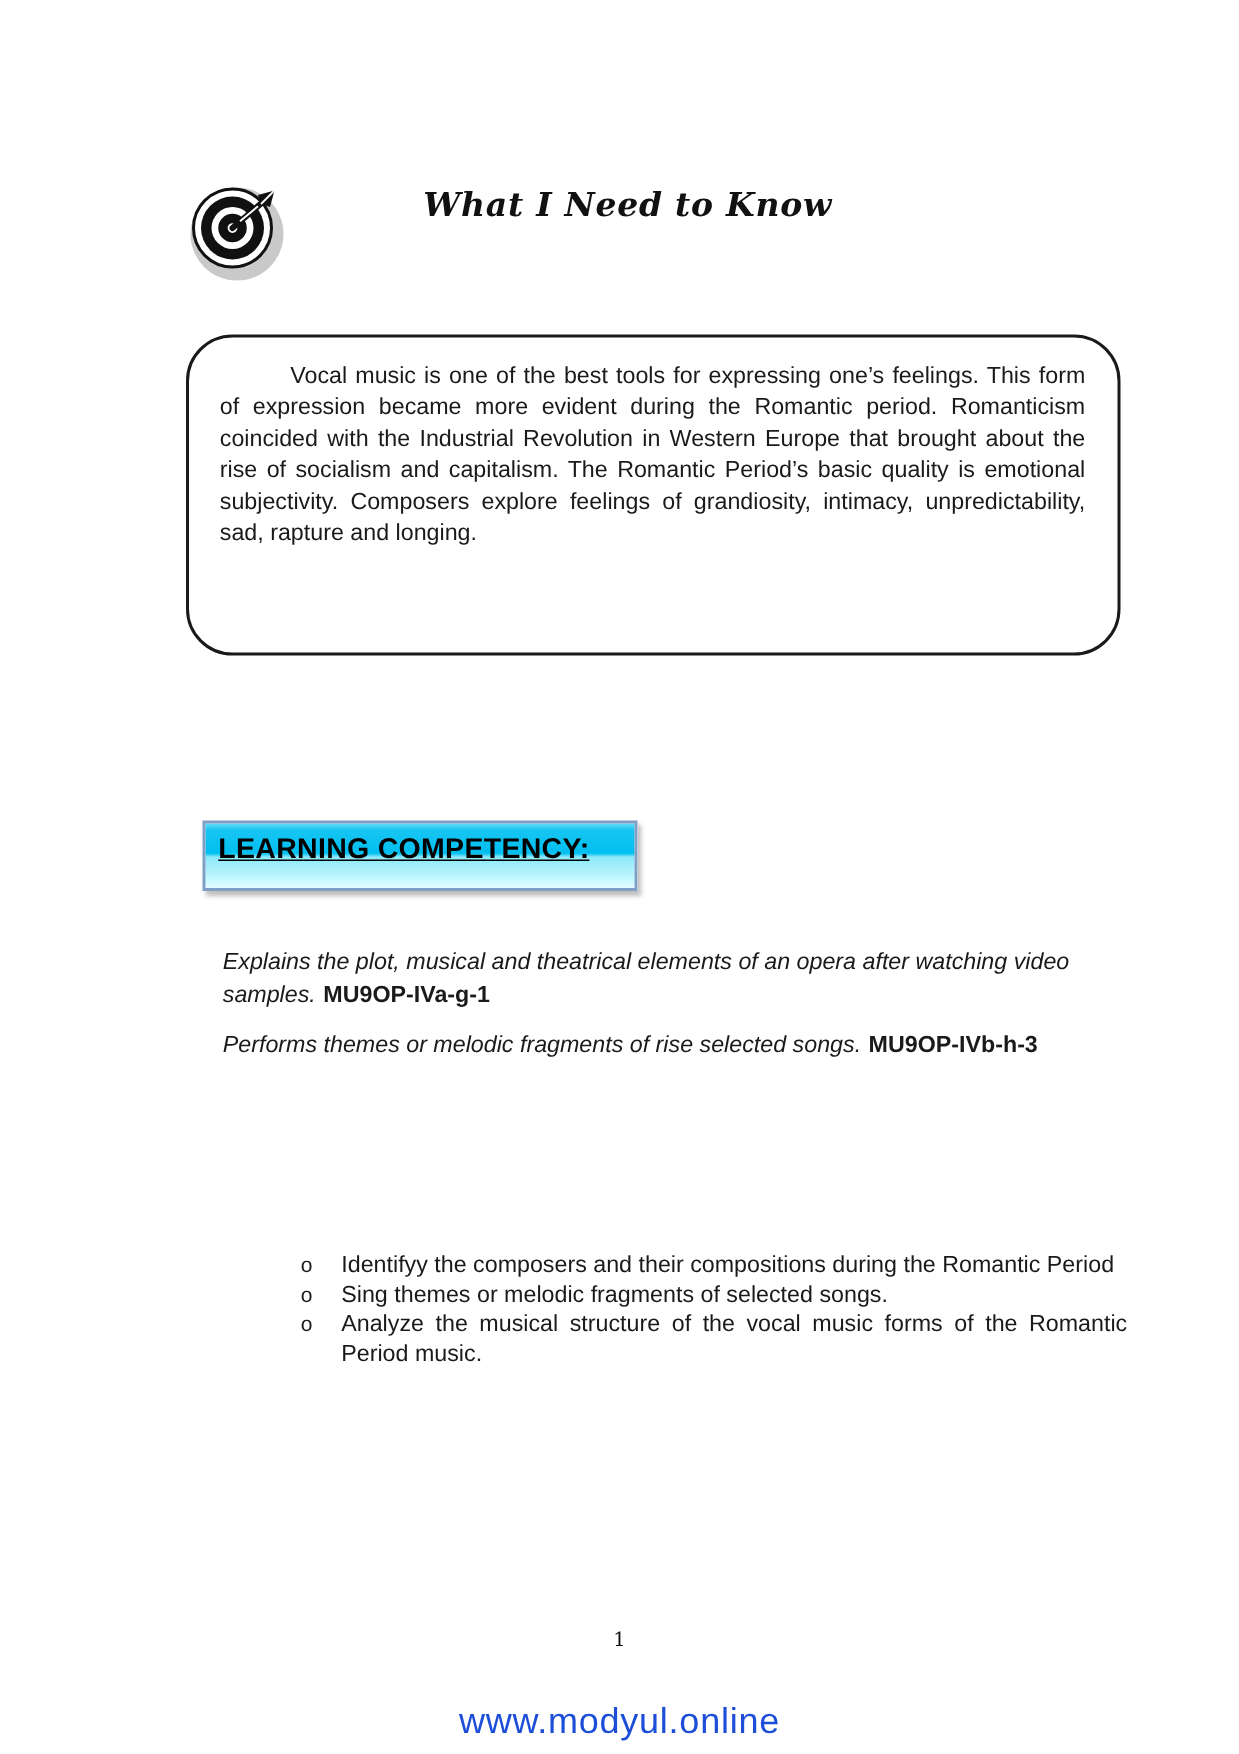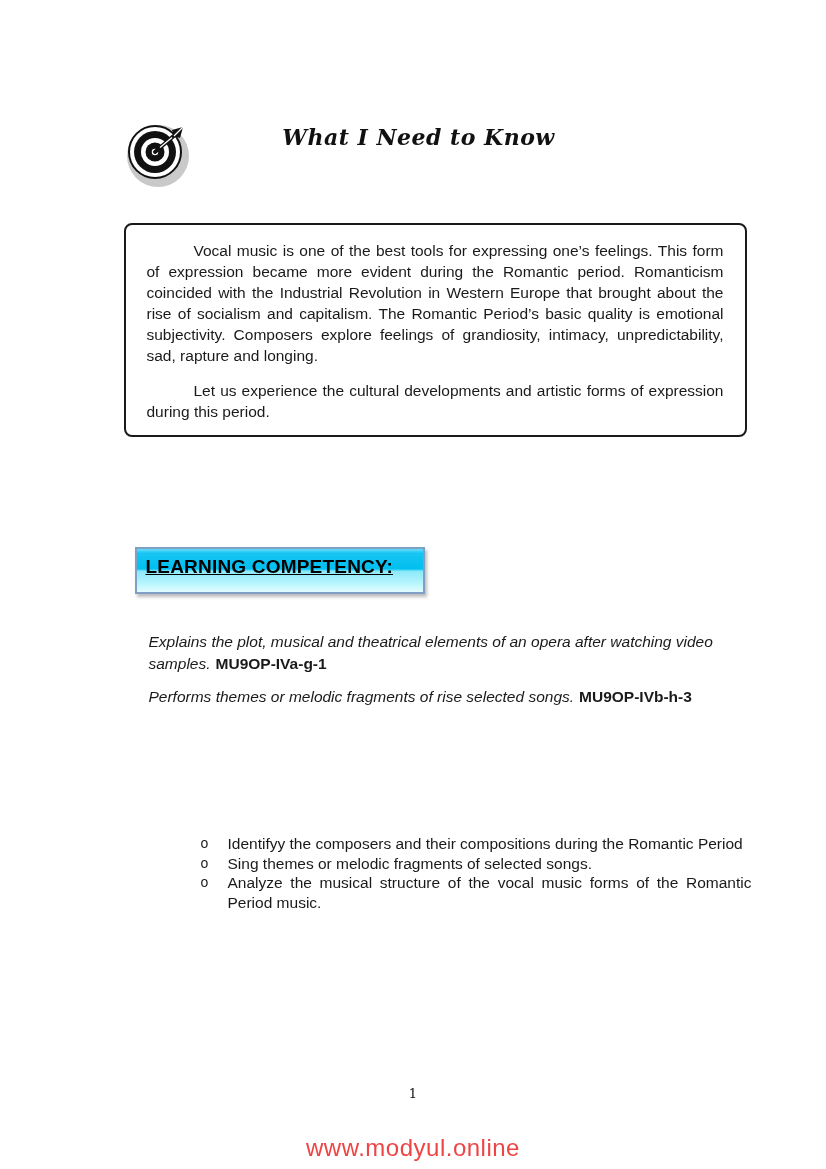--- a/index.html
+++ b/index.html
@@ -32,21 +32,21 @@
     letter-spacing: 0.5px;
     color: #111;
   }
 
   
   .intro-box {
     position: absolute;
     left: 100px; top: 207px;
     width: 623px; height: 214px;
     border: 2px solid #1a1a1a;
-    border-radius: 8px;
+    border-radius: 31px;
     padding: 15px 21px 0 21px;
   }
   .intro-box p {
     font-size: 15.5px;
     line-height: 21px;
     text-align: justify;
     text-indent: 47px;
     margin-bottom: 14px;
     color: #1a1a1a;
   }
@@ -123,21 +123,21 @@
     font-family: "DejaVu Serif", serif;
     font-size: 13px;
     color: #111;
   }
   .watermark {
     position: absolute;
     left: 0; top: 1118px; width: 100%;
     text-align: center;
     font-size: 24px;
     letter-spacing: 0.5px;
-    color: #ef4444;
+    color: #1d4ed8;
   }
 </style>
 </head>
 <body>
 
 <div class="page">
 
   <span class="header-icon">
     <svg viewBox="0 0 68 68" width="68" height="68" aria-hidden="true">
       <circle cx="34" cy="36" r="31" fill="#c9c9c9"></circle>
@@ -150,21 +150,20 @@
       <line x1="36" y1="27.5" x2="48" y2="17.5" stroke="#ffffff" stroke-width="1.3"></line>
       <path d="M48 10 L59 7 L56 18 L50 16 Z" fill="#111"></path>
       <path d="M50 16 L59 7" stroke="#ffffff" stroke-width="1.2"></path>
     </svg>
   </span>
 
   <h1 class="page-title">What I Need to Know</h1>
 
   <div class="intro-box">
     <p>Vocal music is one of the best tools for expressing one’s feelings. This form of expression became more evident during the Romantic period. Romanticism coincided with the Industrial Revolution in Western Europe that brought about the rise of socialism and capitalism. The Romantic Period’s basic quality is emotional subjectivity. Composers explore feelings of grandiosity, intimacy, unpredictability, sad, rapture and longing.</p>
-    <p>Let us experience the cultural developments and artistic forms of expression during this period.</p>
   </div>
 
   <div class="lc-box">
     <span class="lc-heading">LEARNING COMPETENCY:</span>
   </div>
 
   <p class="comp comp-1">
     <span class="stmt">Explains the plot, musical and theatrical elements of an opera after watching video samples.</span><span class="code">MU9OP-IVa-g-1</span>
   </p>
   <p class="comp comp-2">

